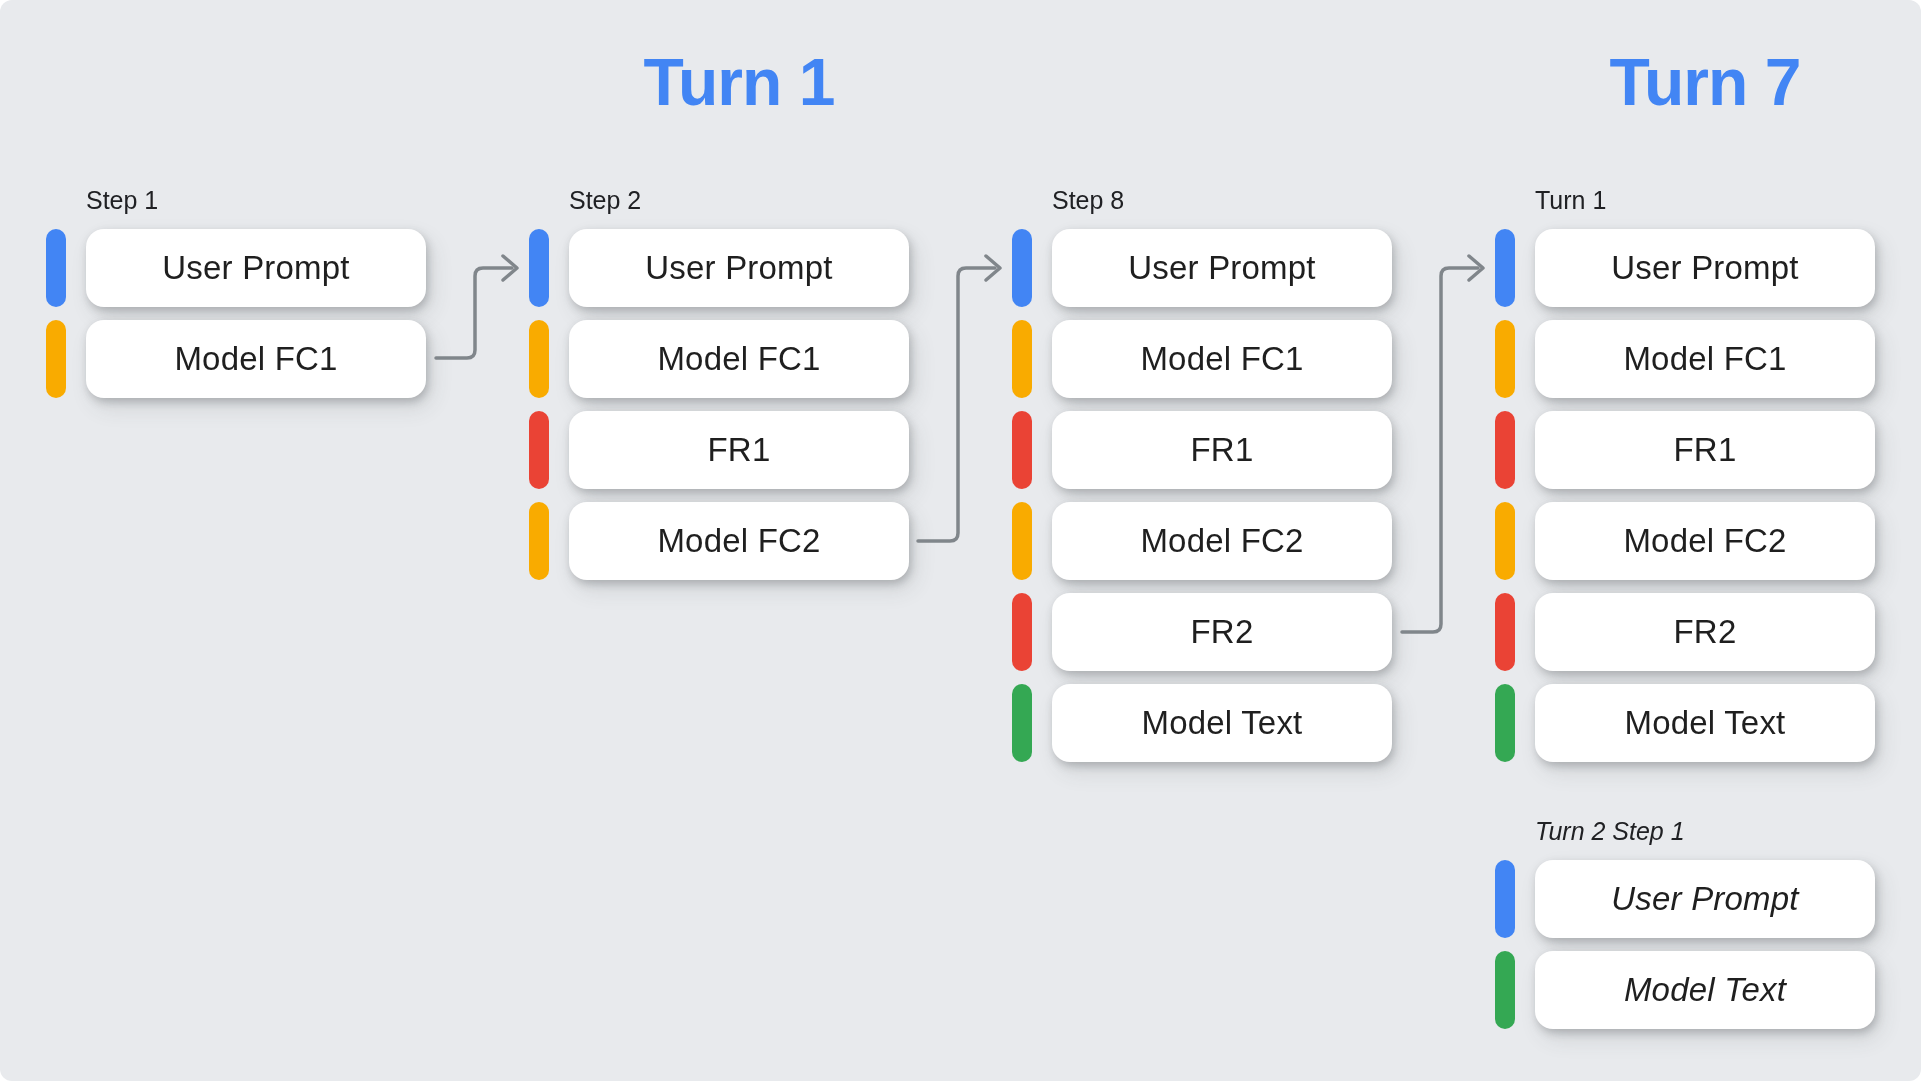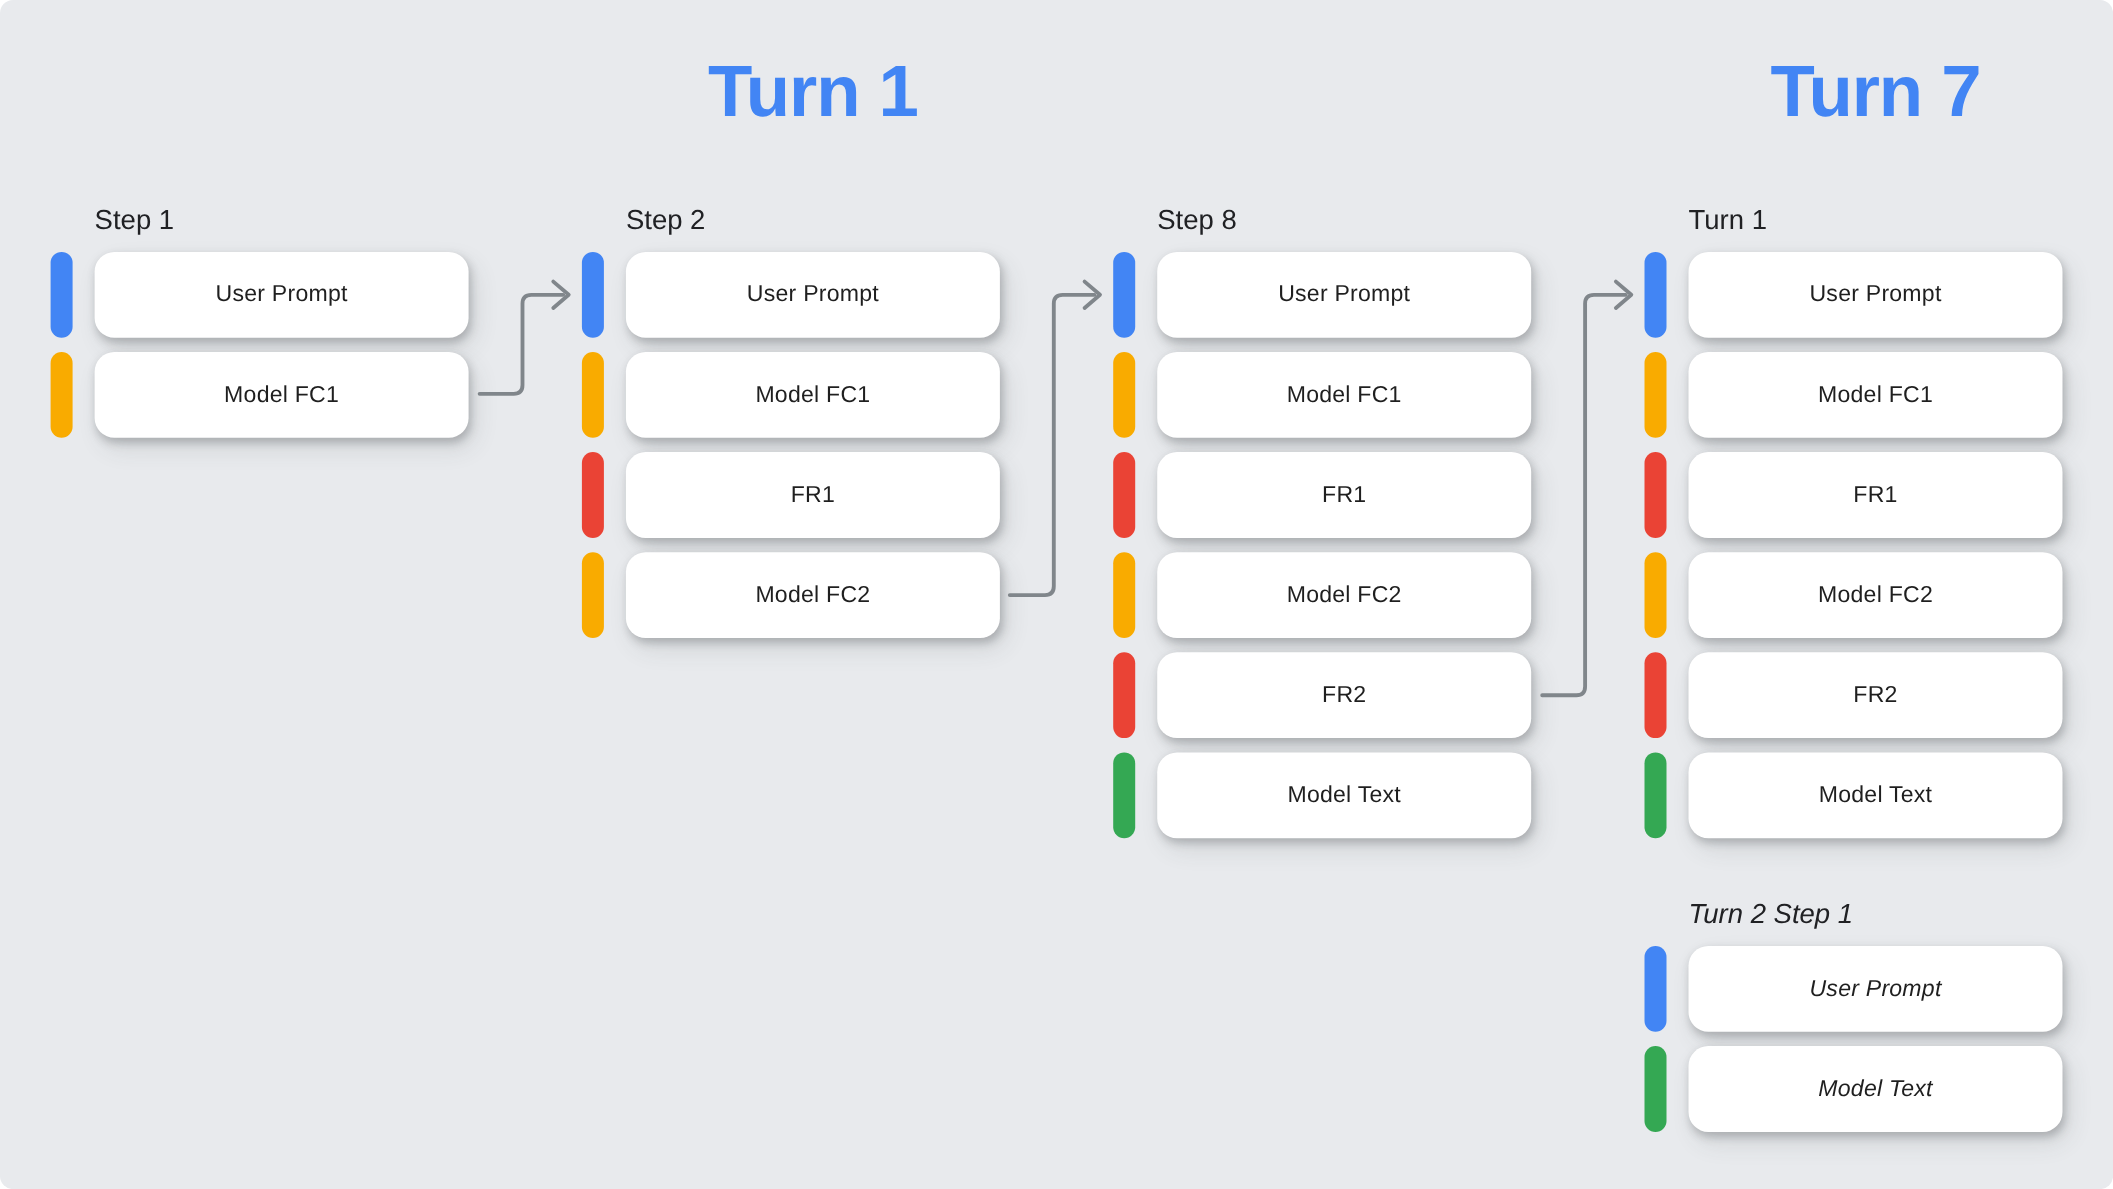--- a/index.html
+++ b/index.html
@@ -61,21 +61,21 @@
 
   .box {
     width: 340px;
     height: 78px;
     background: #ffffff;
     border-radius: 18px;
     box-shadow: 2px 4px 8px rgba(60,64,67,0.28), 6px 10px 22px rgba(60,64,67,0.12);
     display: flex;
     align-items: center;
     justify-content: center;
-    font-size: 21px;
+    font-size: 33px;
     color: #1f1f1f;
     letter-spacing: 0.2px;
   }
 
   .arrows {
     position: absolute;
     left: 0; top: 0;
     width: 1921px;
     height: 1081px;
     pointer-events: none;

